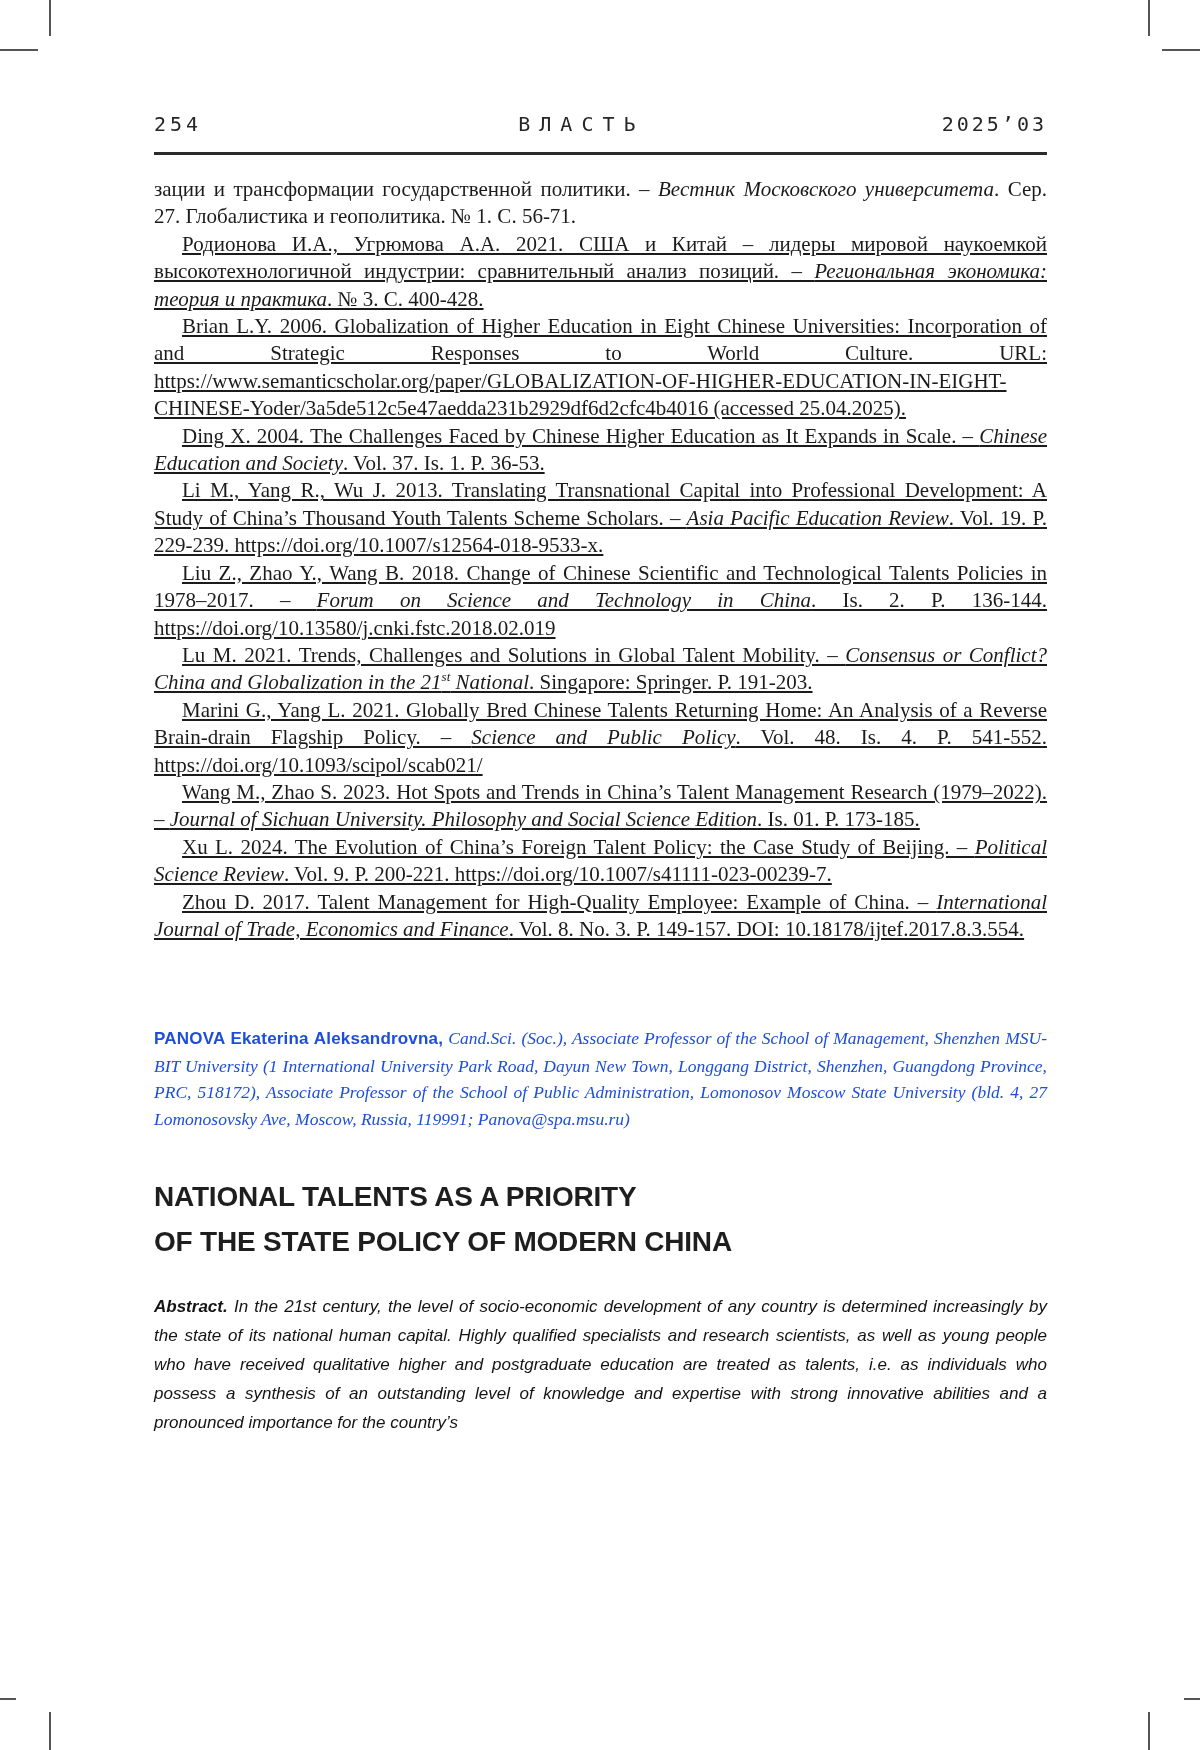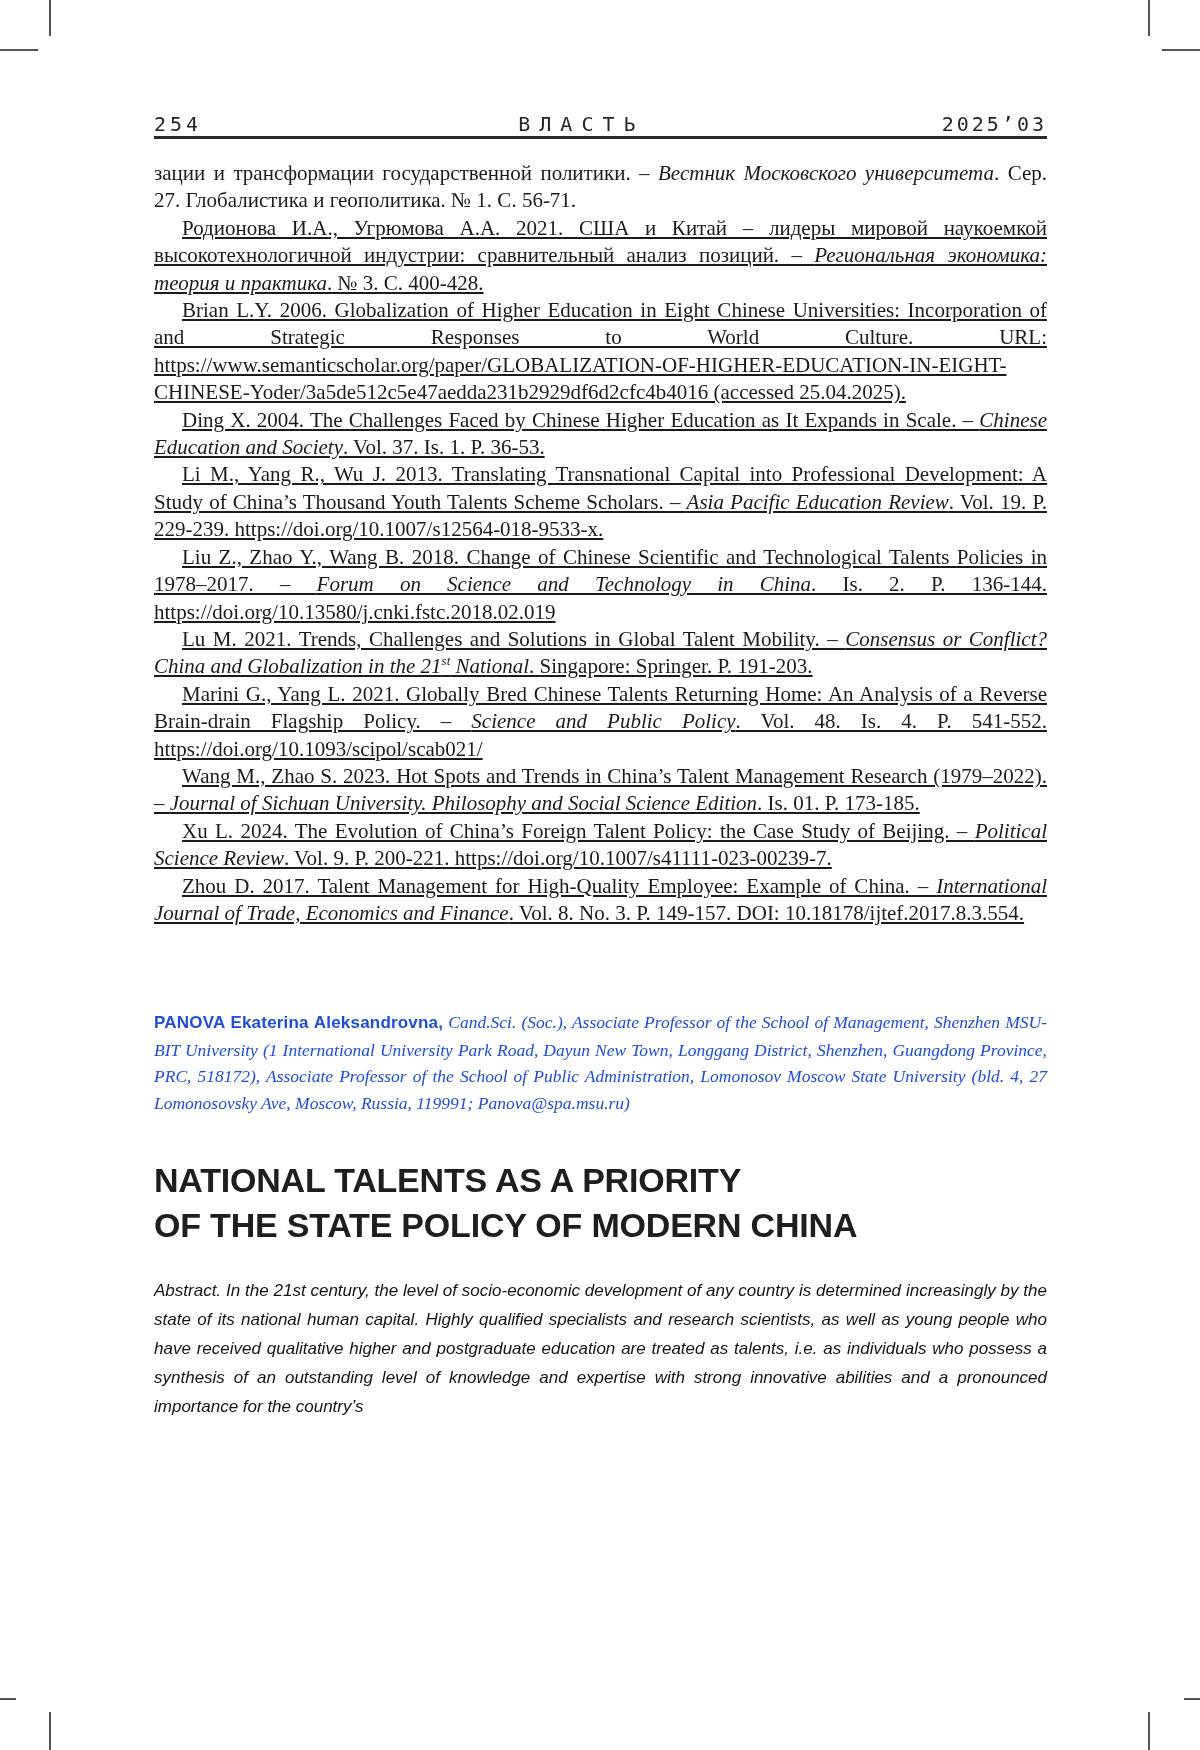--- a/index.html
+++ b/index.html
@@ -24,21 +24,21 @@
   .cm-br-v { left:1148px;top:1712px; width:2px;  height:38px; }
 
   .content { position:absolute; left:154px; top:0; width:893px; }
 
   
   .running-head {
     margin-top:112px;
     display:flex; justify-content:space-between; align-items:baseline;
     font-family:"DejaVu Sans Mono", monospace;
     font-size:20px; color:#262626;
-    padding-bottom:0;
+    padding-bottom:16px;
     border-bottom:3px solid #2b2b2b;
   }
   .page-num  { letter-spacing:4px; }
   .journal-name { letter-spacing:9px;margin-left:19px; }
   .issue { letter-spacing:3px; }
 
   
   .refs {
     margin-top:21px;
     font-size:21px; line-height:27.4px;
@@ -58,32 +58,32 @@
   .author-name {
     font-family:"Liberation Sans", sans-serif;
     font-style:normal; font-weight:700; font-size:17px;
     letter-spacing:0.2px;
   }
 
   
   .article-title {
     margin-top:42px;
     font-family:"Liberation Sans", sans-serif;
-    font-weight:700; font-size:34px; line-height:45px;
+    font-weight:700; font-size:28px; line-height:45px;
     letter-spacing:-0.2px; color:#1e1e1e;
   }
 
   
   .abstract {
     margin-top:28px;
     font-family:"Liberation Sans", sans-serif;
     font-style:italic; font-size:17px; line-height:29px;
     text-align:justify; color:#141414;
   }
-  .abstract-label { font-weight:400; }
+  .abstract-label { font-weight:700; }
 </style>
 </head>
 <body>
 
 <div class="page">
 
   <div class="crop cm-tl-v"></div>
   <div class="crop cm-tl-h"></div>
   <div class="crop cm-tr-v"></div>
   <div class="crop cm-tr-h"></div>

